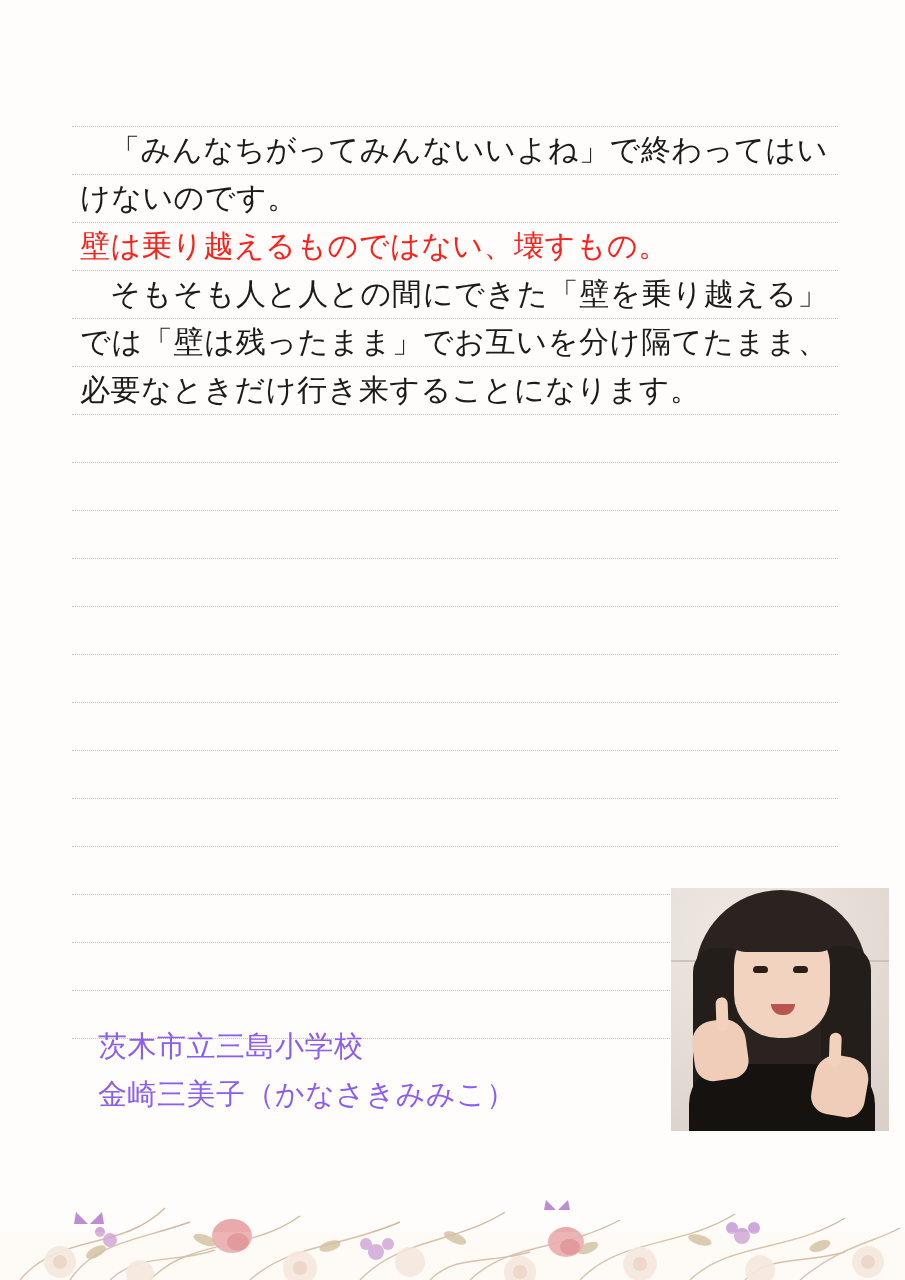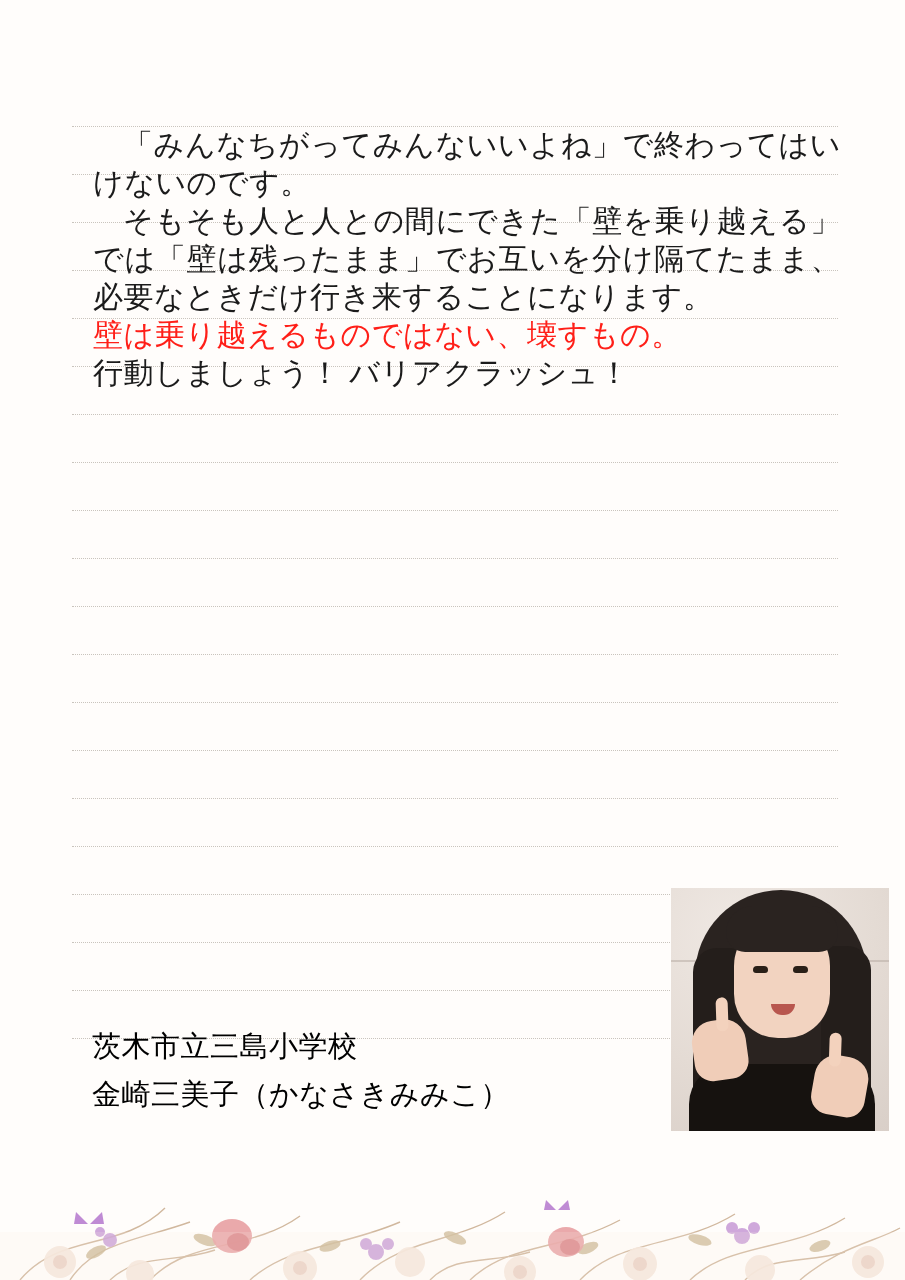--- a/index.html
+++ b/index.html
@@ -20,24 +20,23 @@
     background: #fffdfb;
   }
 
   
   .body-text {
     position: absolute;
     left: 80px;
     top: 126px;
     width: 748px;
     font-size: 30px;
-    line-height: 38px;
+    line-height: 48px;
     color: #1b1b1b;
     letter-spacing: 0.5px;
-    margin-left: 13px;
   }
   .para {
     margin: 0;
     text-indent: 30px;
     text-align: justify;
     text-justify: inter-character;
   }
   .para.noindent { text-indent: 0; }
   .highlight-red {
     color: #ff1f18;
@@ -55,25 +54,25 @@
   .rule {
     position: absolute;
     left: 0;
     width: 100%;
     border-top: 1px dotted #c9c4bd;
   }
 
   
   .signature {
     position: absolute;
-    left: 92px;
+    left: 98px;
     top: 1022px;
     font-size: 29px;
     line-height: 48px;
-    color: #000000;
+    color: #8b5cf6;
     letter-spacing: 0.5px;
   }
   .signature div { margin: 0; }
 
   
   .photo {
     position: absolute;
     left: 671px;
     top: 888px;
     width: 218px;
@@ -223,23 +222,22 @@
     <div class="rule" style="top:672px"></div>
     <div class="rule" style="top:720px"></div>
     <div class="rule" style="top:768px"></div>
     <div class="rule" style="top:816px"></div>
     <div class="rule" style="top:864px"></div>
     <div class="rule" style="top:912px"></div>
   </div>
 
   <div class="body-text">
     <p class="para">「みんなちがってみんないいよね」で終わってはいけないのです。</p>
+    <p class="para noindent highlight-red">壁は乗り越えるものではない、壊すもの。</p>
     <p class="para">そもそも人と人との間にできた「壁を乗り越える」では「壁は残ったまま」でお互いを分け隔てたまま、必要なときだけ行き来することになります。</p>
-    <p class="para noindent highlight-red">壁は乗り越えるものではない、壊すもの。</p>
-    <p class="para noindent">行動しましょう！ バリアクラッシュ！</p>
   </div>
 
   <div class="signature">
     <div>茨木市立三島小学校</div>
     <div>金崎三美子（かなさきみみこ）</div>
   </div>
 
   <div class="photo">
     <div class="bg"></div>
     <div class="wall-line"></div>

